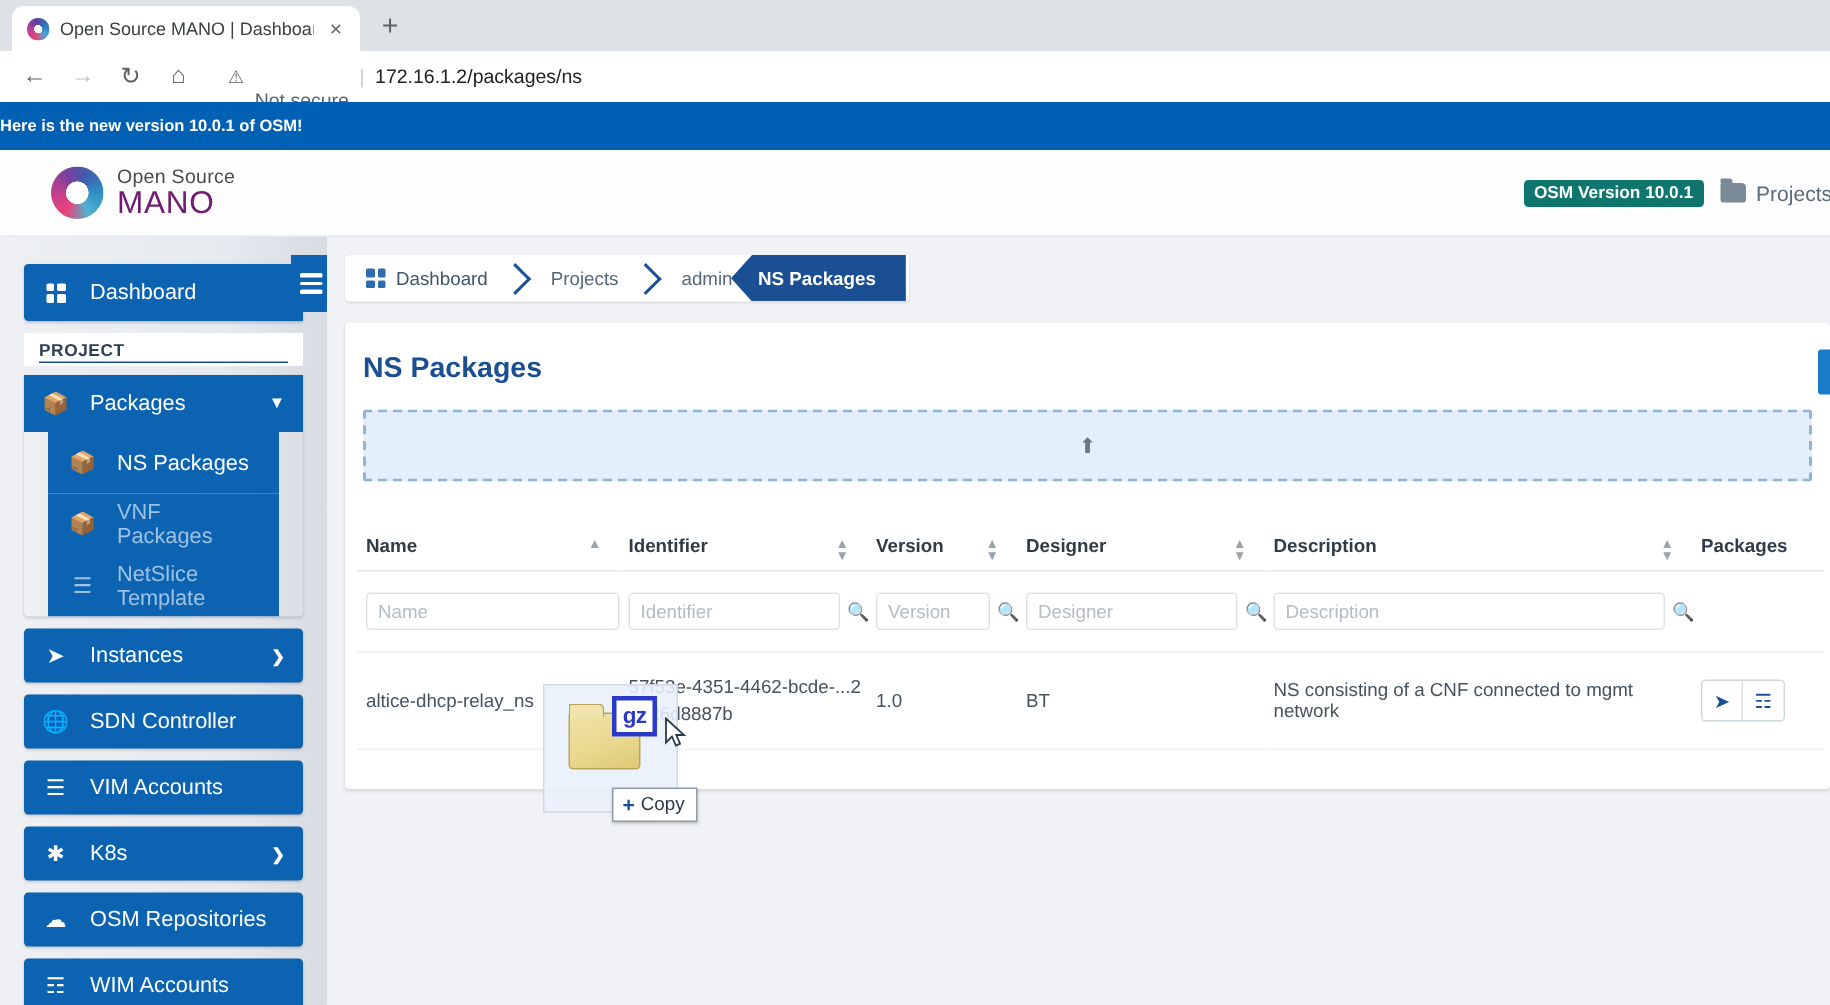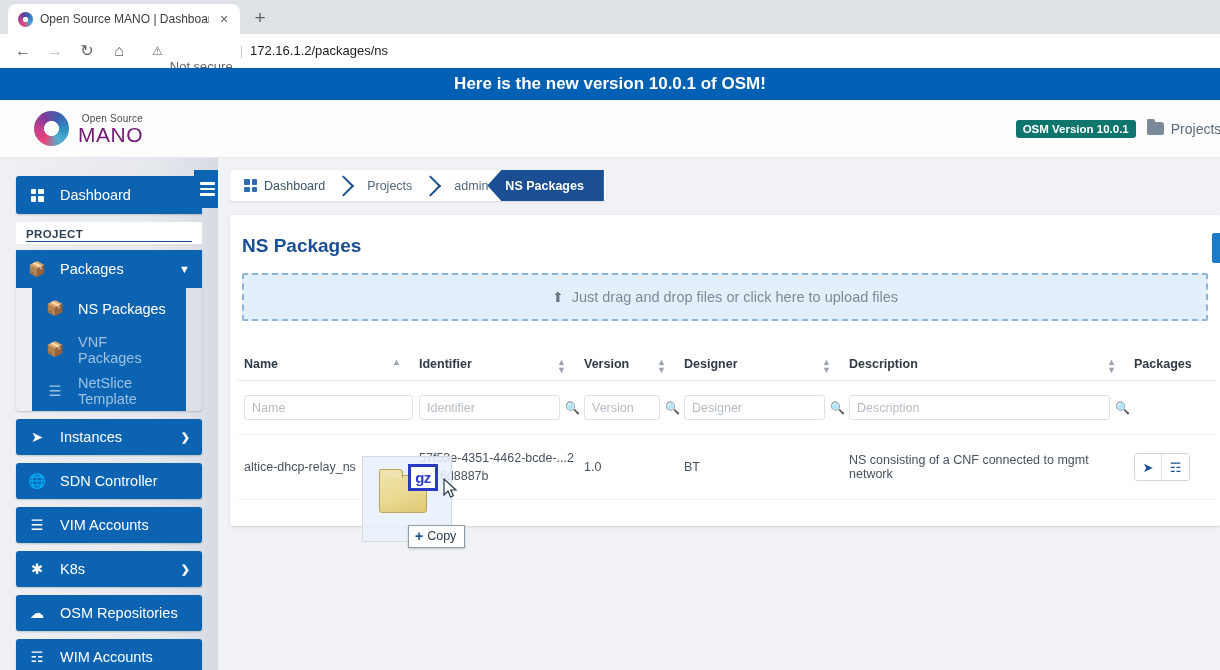--- a/index.html
+++ b/index.html
@@ -95,25 +95,25 @@
   .app {
     height: 602px;
     position: relative;
     background: #f0f2f5;
     overflow: hidden;
   }
   .notice-bar {
     height: 32px;
     background: #0060b4;
     color: #ffffff;
-    font-size: 17px;
+    font-size: 11px;
     font-weight: bold;
     display: flex;
     align-items: center;
-    justify-content: center;
+    justify-content: flex-start;
   }
   .app-header {
     height: 58px;
     background: #fdfdfd;
     display: flex;
     align-items: center;
     padding: 0 0 0 34px;
     position: relative;
     border-bottom: 1px solid #e4e7eb;
   }
@@ -127,21 +127,21 @@
   }
   .logo-mark::after {
     content: "";
     position: absolute;
     left: 50%; top: 50%;
     transform: translate(-50%,-50%);
     width: 11px; height: 11px; border-radius: 50%;
     background: #ffffff;
   }
   .logo-text-top {
-    font-size: 10px; color: #4a4a4a; letter-spacing: .2px; line-height: 1.1; text-align: right;
+    font-size: 13px; color: #4a4a4a; letter-spacing: .2px; line-height: 1.1; text-align: right;
   }
   .logo-text-main {
     font-size: 21px; color: #701a75; letter-spacing: .5px;
     line-height: 1; font-weight: 500;
   }
   .header-right {
     margin-left: auto;
     display: flex;
     align-items: center;
     gap: 11px;
@@ -652,21 +652,20 @@
         </div>
       </div>
 
       <div class="card">
         <div class="right-edge-btn"></div>
 
         <div class="card-title">NS Packages</div>
 
         <div class="dropzone">
           <span class="upload-ico">⬆</span>
-          <span>Just drag and drop files or click here to upload files</span>
         </div>
 
         <table class="pkg">
           <colgroup>
             <col style="width:175px">
               <col style="width:165px">
               <col style="width:100px">
             <col style="width:165px">
               <col style="width:285px">
               <col>

